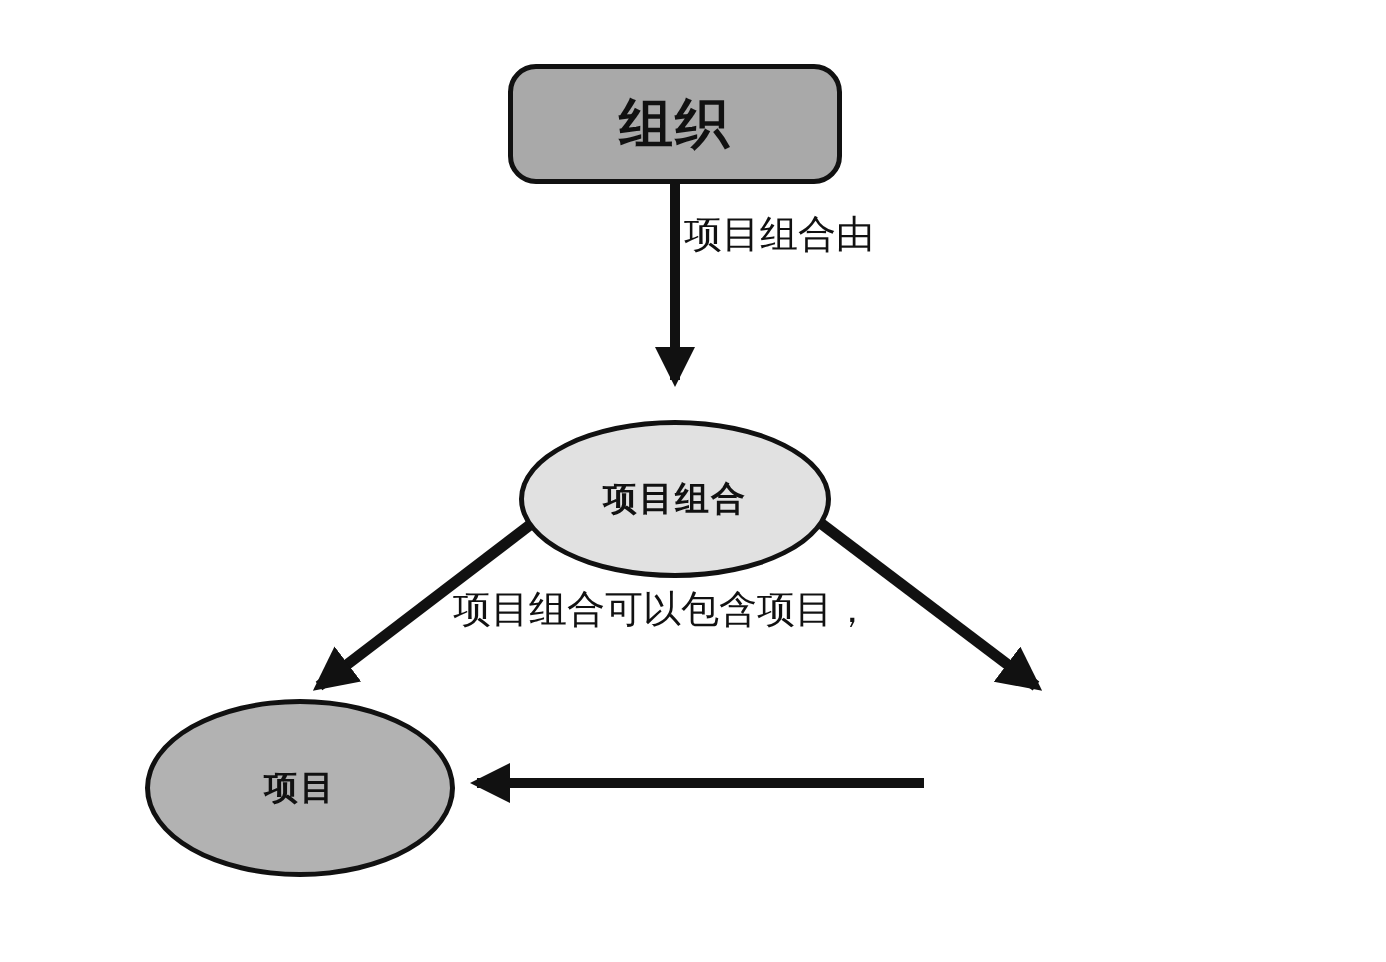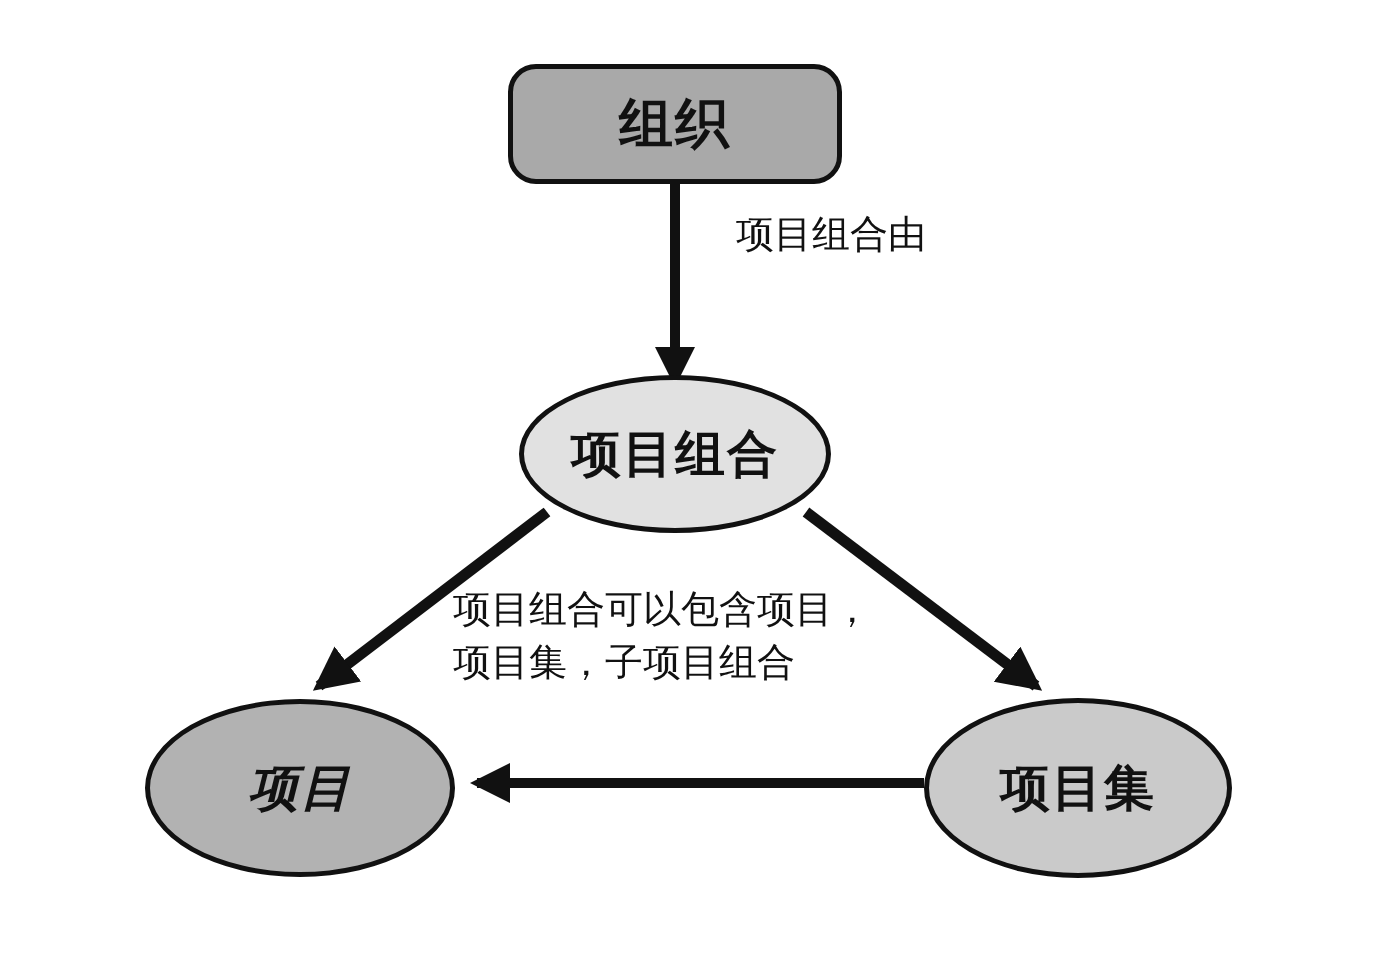--- a/index.html
+++ b/index.html
@@ -40,54 +40,53 @@
     width: 334px;
     height: 120px;
     border-radius: 28px;
     font-size: 54px;
   }
   .node.ellipse {
     border-radius: 50%;
   }
   #node-portfolio {
     left: 519px;
-    top: 375px;
+    top: 420px;
     width: 312px;
     height: 158px;
-    font-size: 50px;
+    font-size: 34px;
     justify-content: center;
   }
   #node-project {
     left: 145px;
     top: 699px;
     width: 310px;
     height: 178px;
-    font-size: 50px;
-    font-style: italic;
+    font-size: 34px;
   }
   #node-program {
     left: 924px;
     top: 698px;
     width: 308px;
     height: 180px;
     font-size: 50px;
   }
   .edge-label {
     position: absolute;
     color: #111111;
     font-size: 38px;
     font-weight: normal;
     line-height: 53px;
     white-space: nowrap;
   }
   .edge-label span {
     display: block;
   }
   #label-org-create {
-    left: 736px;
+    left: 684px;
     top: 208px;
     font-family: Liberation Serif, serif;
   }
   #label-portfolio-contains {
     left: 453px;
     top: 583px;
   }
 </style>
 </head>
 <body>
@@ -111,26 +110,22 @@
   </div>
 
   <div class="node ellipse" id="node-portfolio" style="background:#e1e1e1;" title="项目组合">
     <span>项目组合</span>
   </div>
 
   <div class="node ellipse" id="node-project" style="background:#b2b2b2;" title="项目">
     <span>项目</span>
   </div>
 
-  <div class="node ellipse" id="node-program" style="background:#cacaca;" title="项目集">
-    <span>项目集</span>
-  </div>
 
   <div class="edge-label" id="label-org-create">
     <span>项目组合由</span>
   </div>
 
   <div class="edge-label" id="label-portfolio-contains">
     <span>项目组合可以包含项目，</span>
-    <span>项目集，子项目组合</span>
   </div>
 
 </div>
 
 </body></html>

